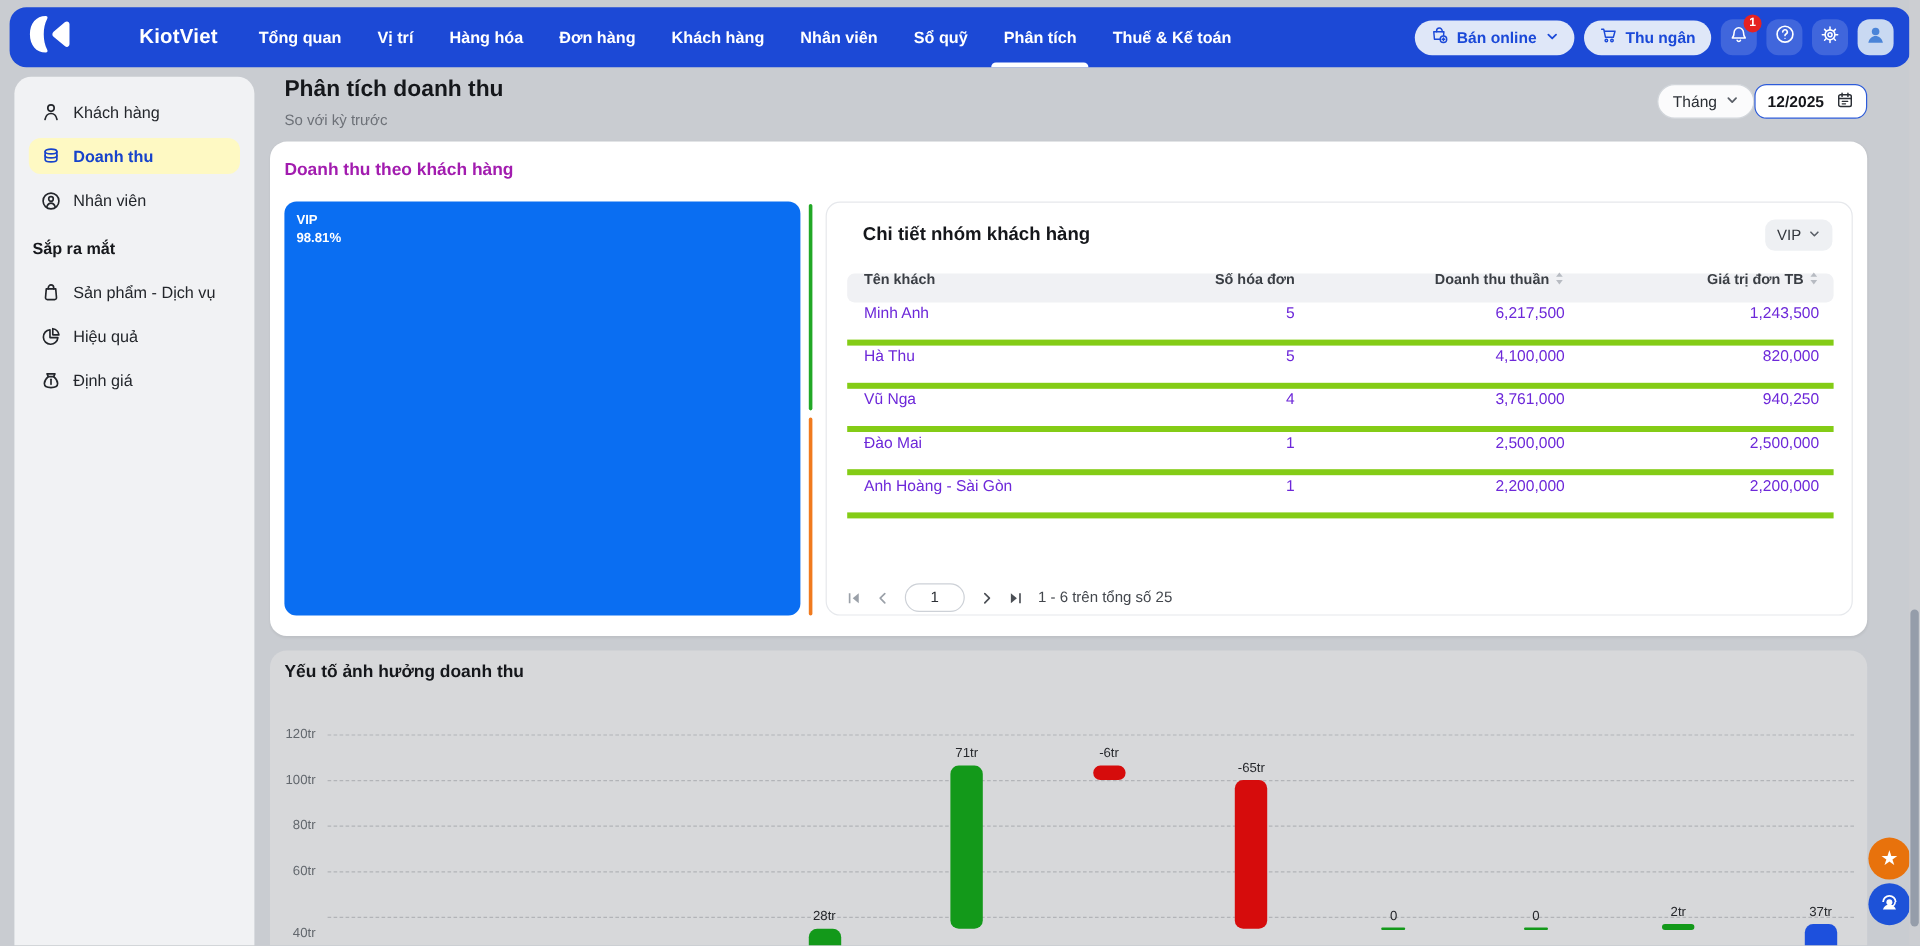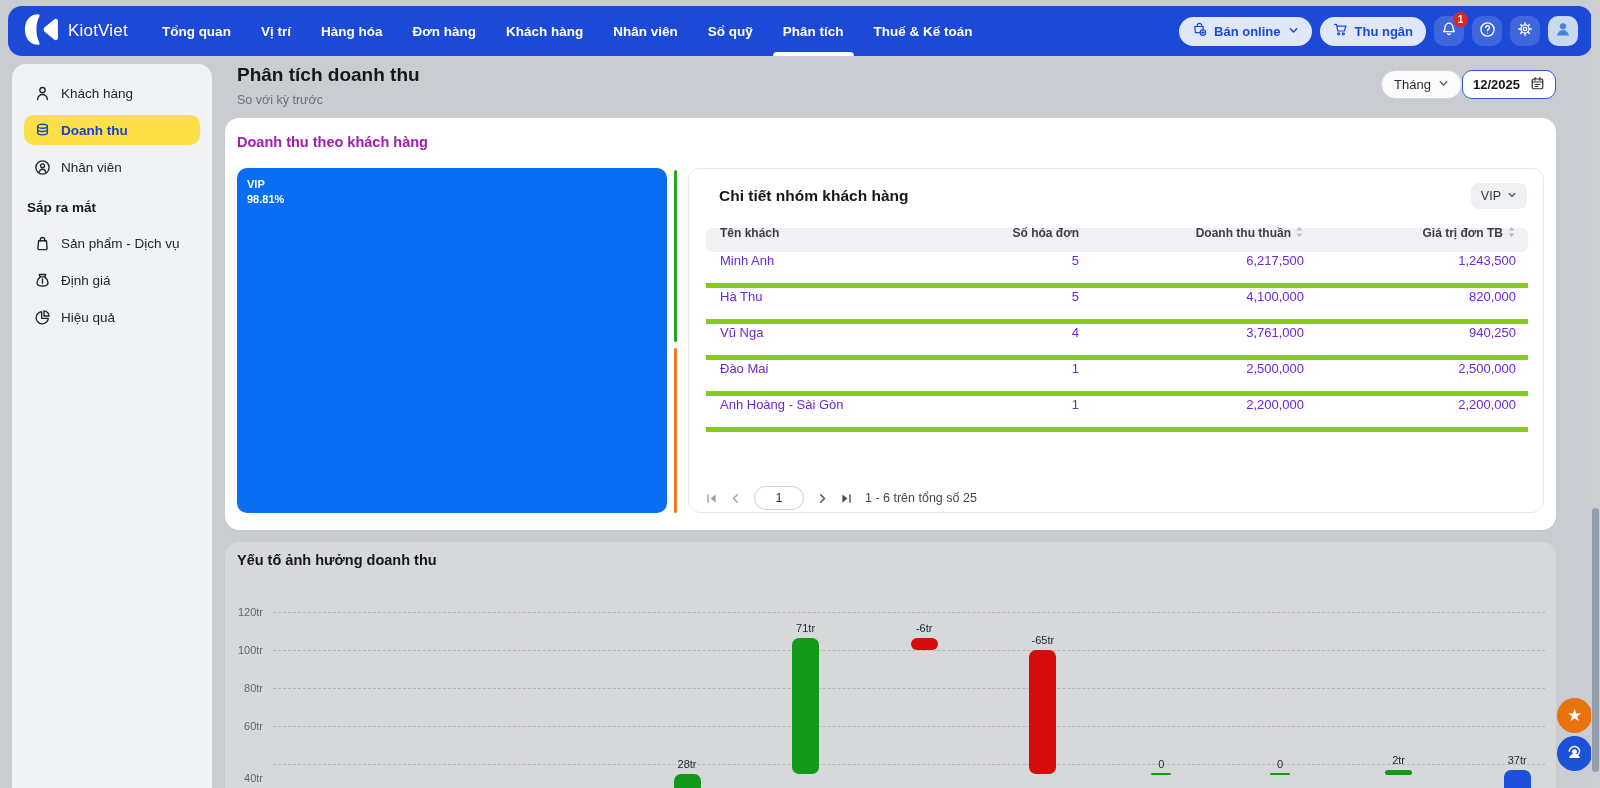--- a/index.html
+++ b/index.html
@@ -2,40 +2,40 @@
 <html><head>
 <meta charset="utf-8">
 <style>
   html,body{margin:0;padding:0;background:#c9ccd1;font-family:"Liberation Sans",sans-serif;}
   .page{position:relative;width:1600px;height:788px;overflow:hidden;background:#c9ccd1;}
 
   
   .navbar{position:absolute;left:8px;top:6px;width:1584px;height:50px;background:#1c49d6;border-radius:14px;
           display:flex;align-items:center;padding:0 14px;box-sizing:border-box;color:#fff;}
   .brand{display:flex;align-items:center;gap:8px;margin-right:34px;}
-  .brand-name{font-size:17px;font-weight:400;letter-spacing:.2px;}
+  .brand-name{font-size:17px;font-weight:700;letter-spacing:.2px;margin-left:48px;}
   .nav-items{display:flex;align-items:center;gap:30px;font-size:13.5px;font-weight:600;height:100%;}
   .nav-item{position:relative;cursor:pointer;height:100%;display:flex;align-items:center;white-space:nowrap;}
   .nav-item.active::after{content:"";position:absolute;left:-10px;right:-10px;bottom:0;height:4px;background:#fff;border-radius:4px 4px 0 0;}
   .nav-right{margin-left:auto;display:flex;align-items:center;gap:8px;}
   .pill-btn{display:flex;align-items:center;gap:7px;background:#dfe7f8;color:#1b49d8;font-weight:700;font-size:13px;
             height:29px;padding:0 13px;border-radius:15px;cursor:pointer;white-space:nowrap;}
   .icon-btn{position:relative;width:30px;height:30px;border-radius:10px;background:rgba(255,255,255,.16);
             display:flex;align-items:center;justify-content:center;cursor:pointer;}
   .badge{position:absolute;top:-4px;right:-4px;min-width:15px;height:15px;background:#e52222;border-radius:8px;color:#fff;
          font-size:10px;font-weight:700;display:flex;align-items:center;justify-content:center;padding:0 2px;box-sizing:border-box;}
   .avatar{width:30px;height:30px;border-radius:10px;background:#c9d9f2;display:flex;align-items:center;justify-content:center;cursor:pointer;}
 
   
   .sidebar{position:absolute;left:12px;top:64px;width:200px;height:760px;background:#f1f2f4;border-radius:14px;
            padding:14px 12px;box-sizing:border-box;}
   .side-item{display:flex;align-items:center;gap:10px;height:30px;padding:0 10px;margin-bottom:7px;border-radius:10px;
              font-size:13.5px;color:#23262b;cursor:pointer;}
   .side-item .si{display:flex;align-items:center;}
-  .side-item.active{background:#fde047;color:#1743cb;font-weight:700;}
+  .side-item.active{background:#fef9c3;color:#1743cb;font-weight:700;}
   .side-section{font-size:13.5px;font-weight:700;color:#16181c;margin:18px 0 13px 3px;}
 
   
   .page-title{position:absolute;left:237px;top:64px;font-size:19px;font-weight:700;color:#15171b;}
   .page-subtitle{position:absolute;left:237px;top:93px;font-size:12.5px;color:#6d7178;}
   .period-pill{position:absolute;top:70px;height:29px;background:#fbfbfc;border:1px solid #d2d6db;border-radius:15px;
                display:flex;align-items:center;gap:7px;padding:0 12px;box-sizing:border-box;font-size:13px;color:#2b2f35;cursor:pointer;}
   .period-pill.month{left:1381px;}
   .date-pill{position:absolute;left:1462px;top:70px;width:94px;height:29px;background:#fff;border:1.5px solid #2d5bd9;border-radius:10px;
              display:flex;align-items:center;justify-content:space-between;padding:0 10px;box-sizing:border-box;
@@ -197,35 +197,35 @@
             <svg width="17" height="17" viewBox="0 0 16 16" fill="none" stroke="currentColor" stroke-width="1.3" stroke-linecap="round" stroke-linejoin="round">
               <path d="M4.3 5.4h7.4l.6 6.9a1.4 1.4 0 0 1-1.4 1.5H5.1a1.4 1.4 0 0 1-1.4-1.5z"></path>
               <path d="M5.9 5.4v-1a2.1 2.1 0 0 1 4.2 0v1"></path>
             </svg>
           </span>
           <span>Sản phẩm - Dịch vụ</span>
         </div>
         <div class="side-item">
           <span class="si">
             <svg width="17" height="17" viewBox="0 0 16 16" fill="none" stroke="currentColor" stroke-width="1.3" stroke-linecap="round" stroke-linejoin="round">
+              <path d="M7.2 2.6a5.7 5.7 0 1 0 6.2 6.2H7.2z"></path>
+              <path d="M9.4 1.8a5.7 5.7 0 0 1 4.8 4.8H9.4z"></path>
+            </svg>
+          </span>
+          <span>Hiệu quả</span>
+        </div>
+        <div class="side-item">
+          <span class="si">
+            <svg width="17" height="17" viewBox="0 0 16 16" fill="none" stroke="currentColor" stroke-width="1.3" stroke-linecap="round" stroke-linejoin="round">
               <path d="M5.9 4.6 4.9 2.4h6.2l-1 2.2"></path>
               <path d="M5.9 4.6h4.2c2 1.7 3.1 3.6 3.1 5.4 0 2.2-1.8 3.2-5.2 3.2s-5.2-1-5.2-3.2c0-1.8 1.1-3.7 3.1-5.4z"></path>
               <path d="M8 6.6v4"></path>
             </svg>
           </span>
           <span>Định giá</span>
-        </div>
-        <div class="side-item">
-          <span class="si">
-            <svg width="17" height="17" viewBox="0 0 16 16" fill="none" stroke="currentColor" stroke-width="1.3" stroke-linecap="round" stroke-linejoin="round">
-              <path d="M7.2 2.6a5.7 5.7 0 1 0 6.2 6.2H7.2z"></path>
-              <path d="M9.4 1.8a5.7 5.7 0 0 1 4.8 4.8H9.4z"></path>
-            </svg>
-          </span>
-          <span>Hiệu quả</span>
         </div>
       </div>
   </div>
 
   <div class="page-title">Phân tích doanh thu</div>
   <div class="page-subtitle">So với kỳ trước</div>
   <div class="period-pill month">
     <span>Tháng</span>
     <span style="color:#595e66"><svg width="11" height="11" viewBox="0 0 12 12" fill="none" stroke="currentColor" stroke-width="1.6" stroke-linecap="round" stroke-linejoin="round">
           <path d="M2.5 4.2 6 7.7l3.5-3.5"></path>

